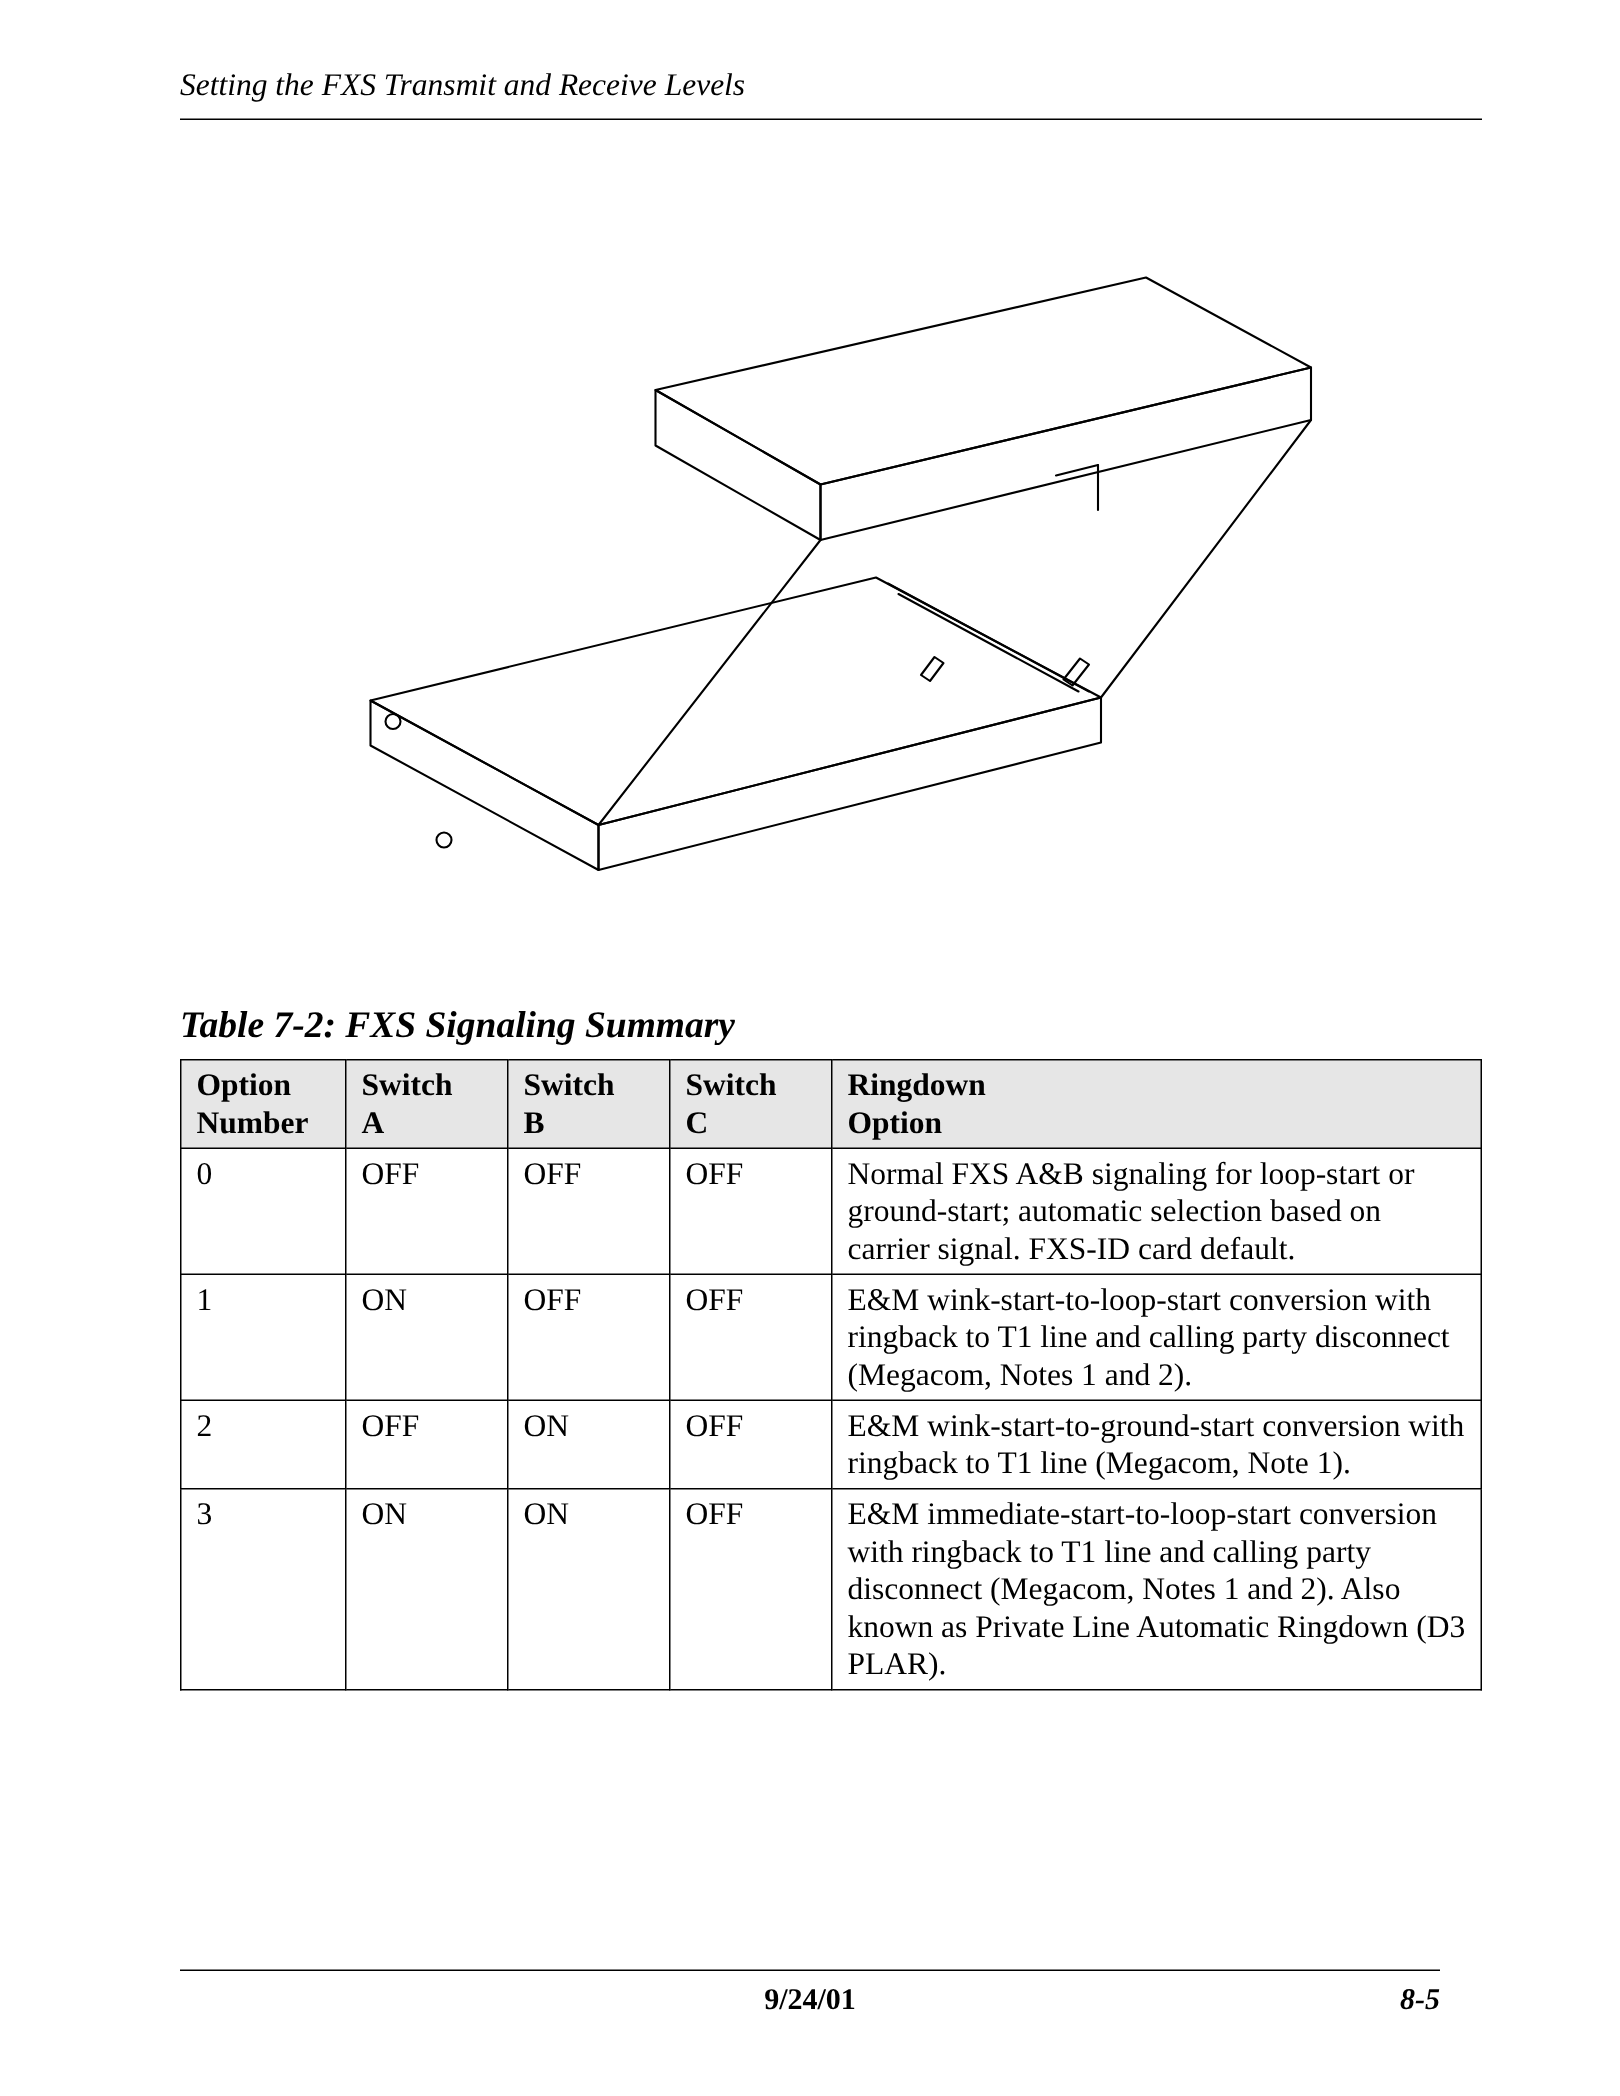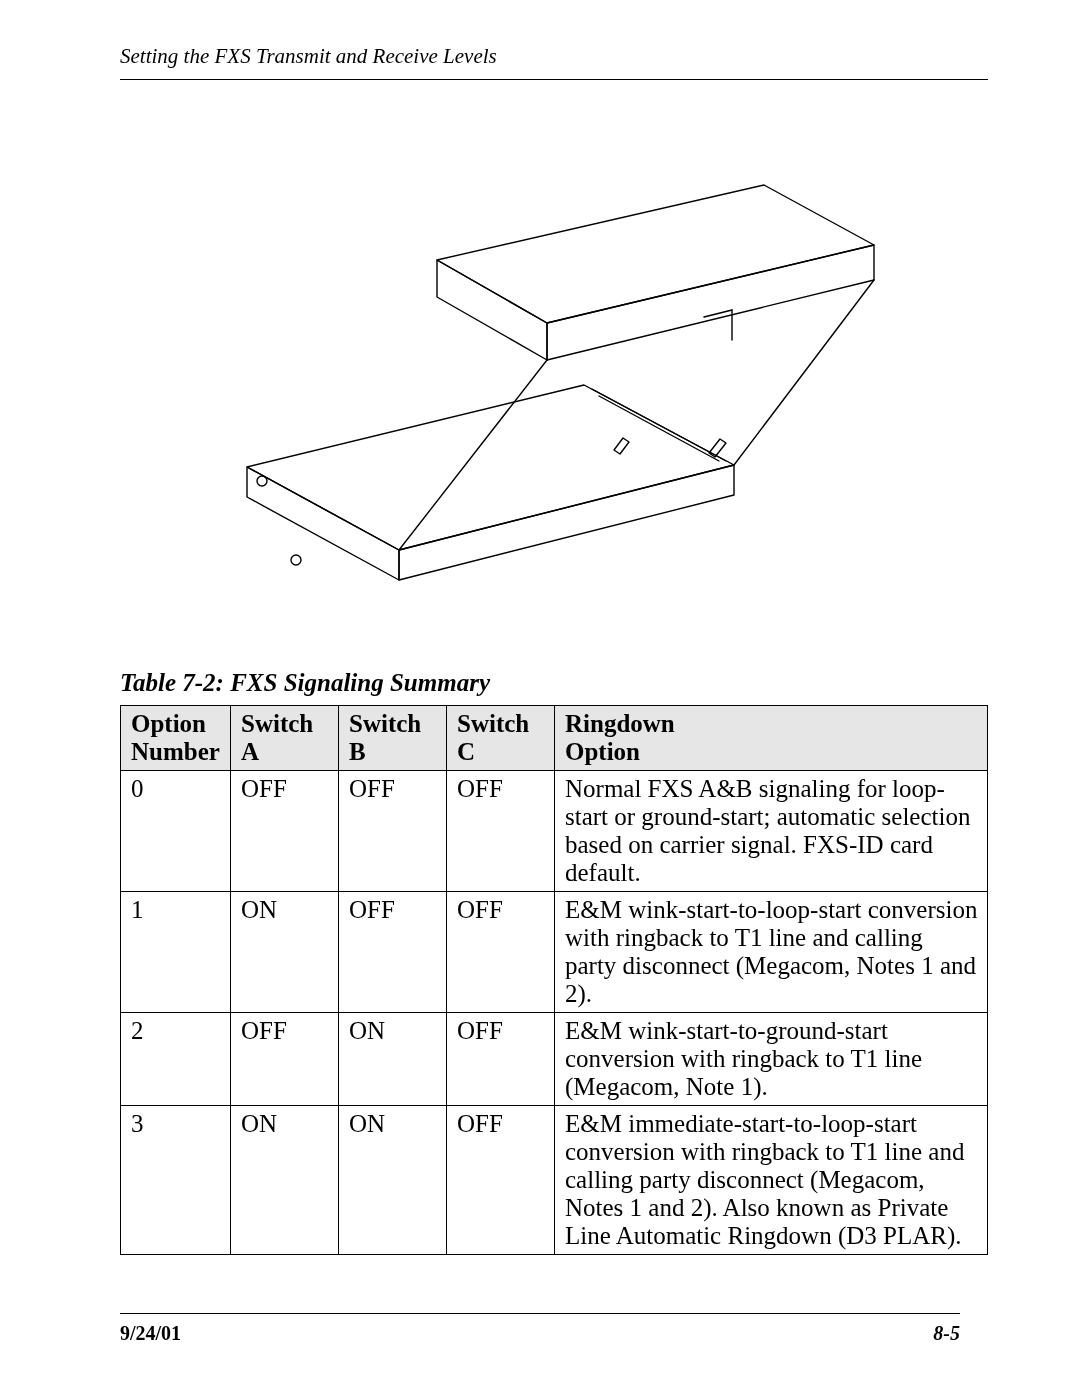--- a/index.html
+++ b/index.html
@@ -44,21 +44,21 @@
   }
   .table-title {
     font-size: 25px;
     font-style: italic;
     font-weight: bold;
     margin: 80px 0 8px 0;
   }
   table.signaling {
     border-collapse: collapse;
     width: 100%;
-    font-size: 25px;
+    font-size: 21px;
     table-layout: fixed;
   }
   table.signaling th,
   table.signaling td {
     border-left: 1.5px solid #000;
     border-right: 1.5px solid #000;
     border-top: 1.5px solid #000;
     border-bottom: 1.5px solid #000;
     text-align: left;
     vertical-align: top;
@@ -78,21 +78,21 @@
     right: 120px;
     bottom: 52px;
   }
   .footer hr {
     border: 0;
     border-top: 1px solid #000;
     margin-bottom: 8px;
   }
   .footer-line {
     display: flex;
-    justify-content: flex-start;
+    justify-content: center;
     position: relative;
     font-size: 20px;
     font-weight: bold;
   }
   .footer-page {
     position: absolute;
     right: 0;
     top: 0;
     font-style: italic;
   }

